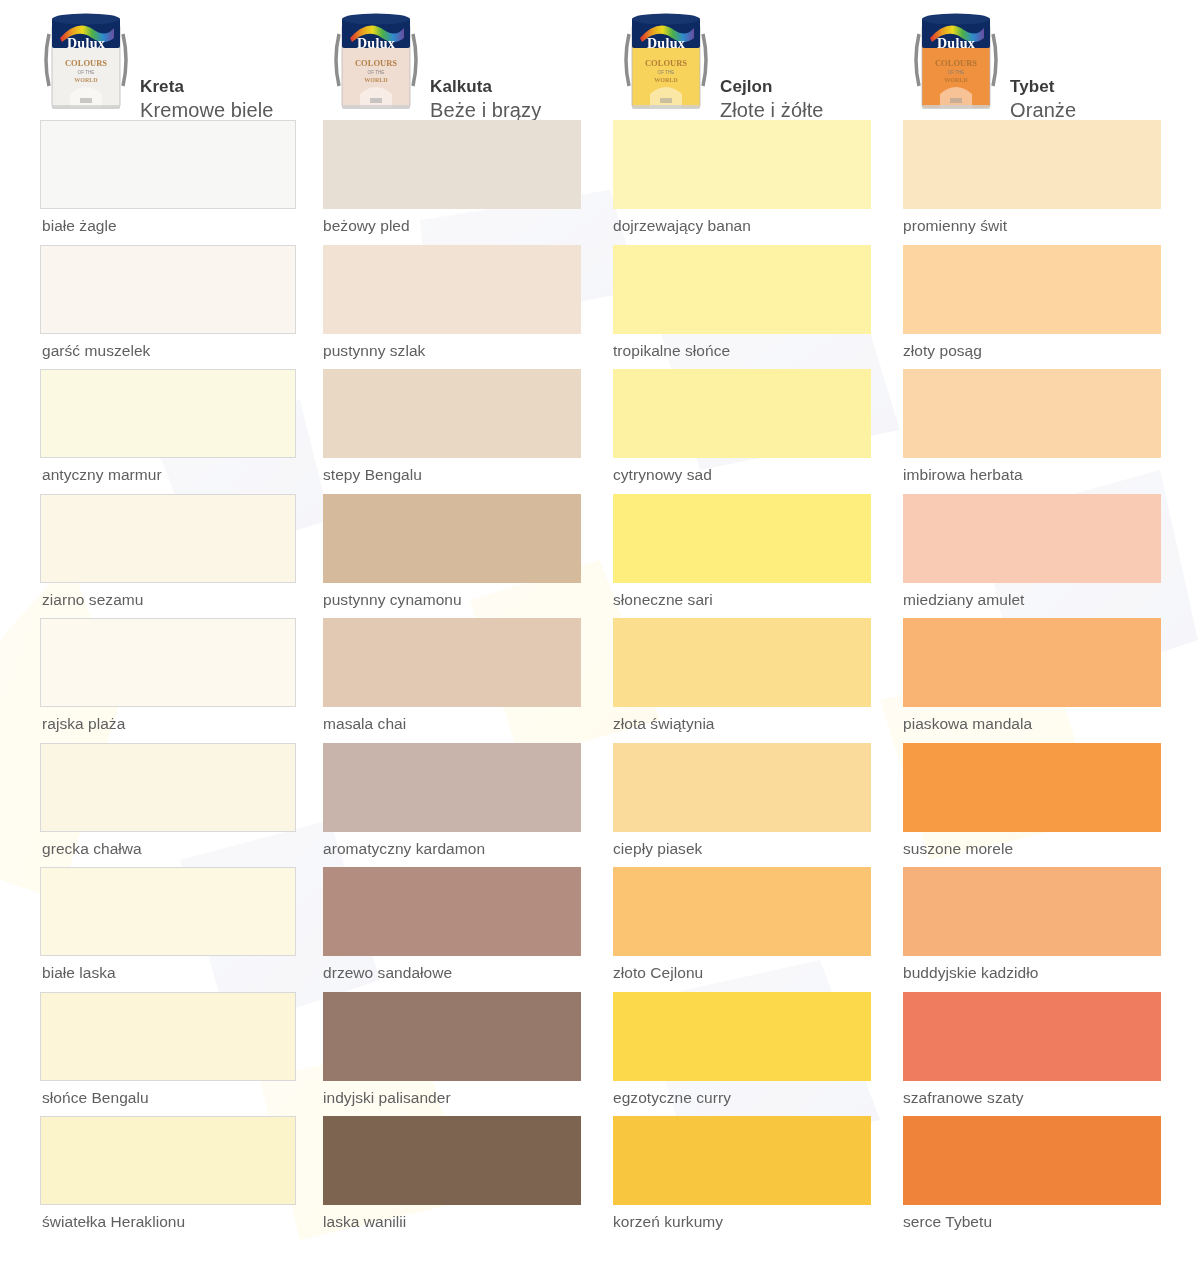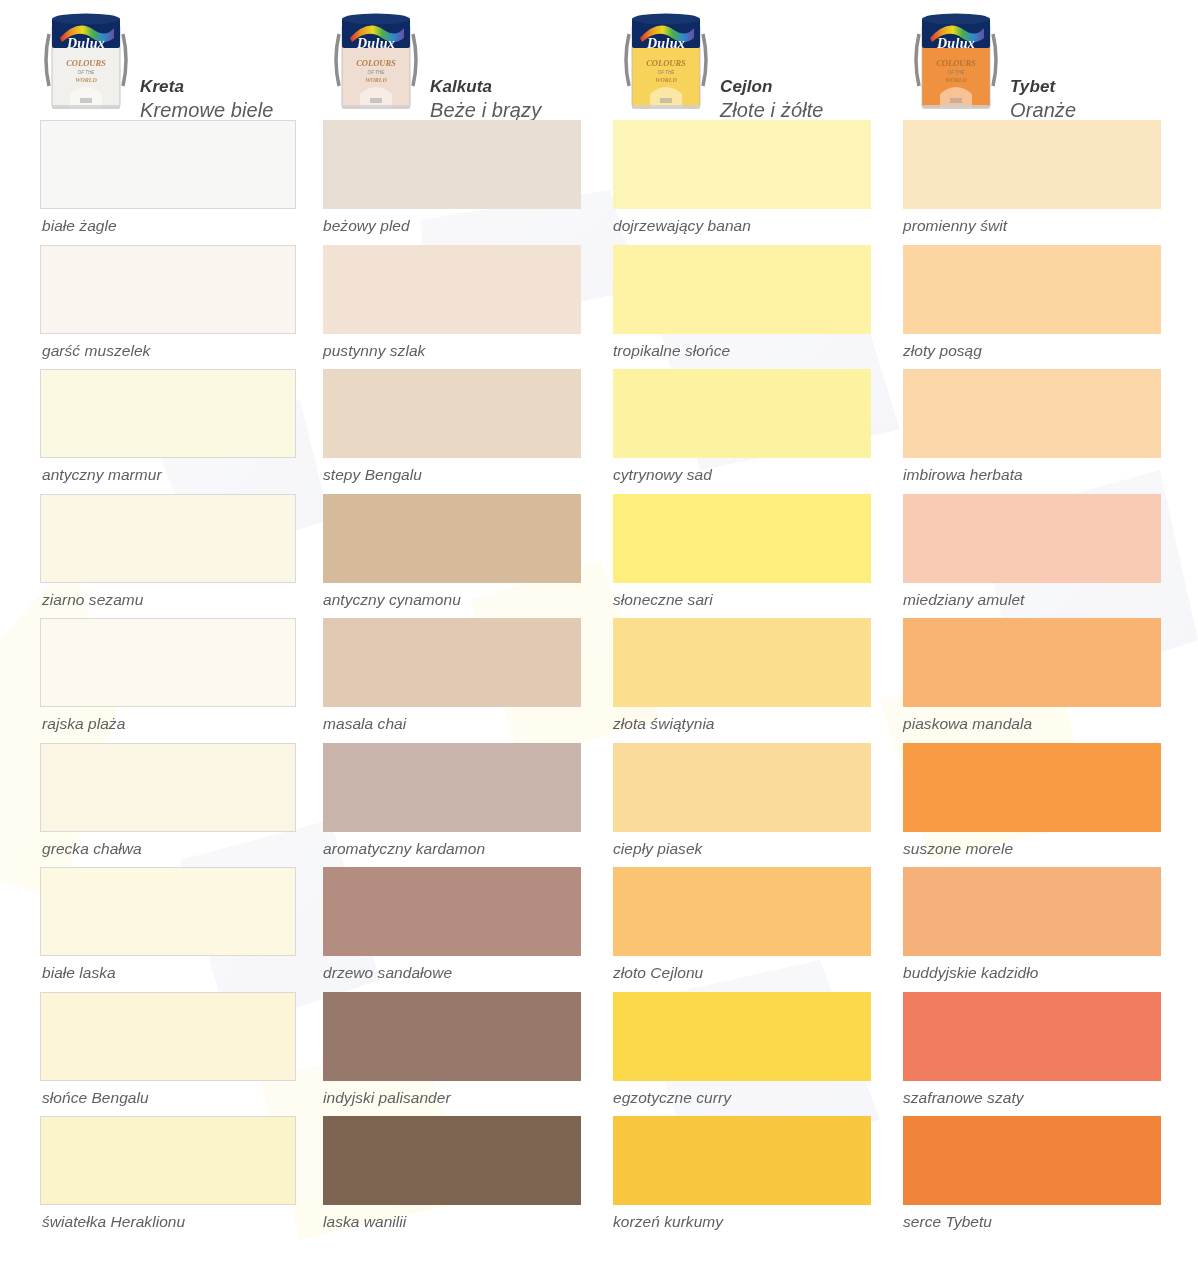--- a/index.html
+++ b/index.html
@@ -31,21 +31,20 @@
     display: grid;
     grid-template-columns: repeat(4, 290px);
     column-gap: 0px;
     padding-left: 40px;
     box-sizing: border-box;
   }
 
   .palette-column {
     width: 290px;
     box-sizing: border-box;
-    font-style: italic;
   }
 
   
   .column-header {
     display: flex;
     align-items: flex-start;
     height: 120px;
     padding-top: 8px;
     box-sizing: border-box;
   }
@@ -277,21 +276,21 @@
         <div class="swatch-item">
           <div class="swatch-chip" style="background: rgb(242, 226, 211);"></div>
           <div class="swatch-label">pustynny szlak</div>
         </div>
         <div class="swatch-item">
           <div class="swatch-chip" style="background: rgb(232, 216, 196);"></div>
           <div class="swatch-label">stepy Bengalu</div>
         </div>
         <div class="swatch-item">
           <div class="swatch-chip" style="background: rgb(213, 187, 155);"></div>
-          <div class="swatch-label">antyczny cynamonu</div>
+          <div class="swatch-label">pustynny cynamonu</div>
         </div>
         <div class="swatch-item">
           <div class="swatch-chip" style="background: rgb(226, 201, 180);"></div>
           <div class="swatch-label">masala chai</div>
         </div>
         <div class="swatch-item">
           <div class="swatch-chip" style="background: rgb(200, 180, 171);"></div>
           <div class="swatch-label">aromatyczny kardamon</div>
         </div>
         <div class="swatch-item">

